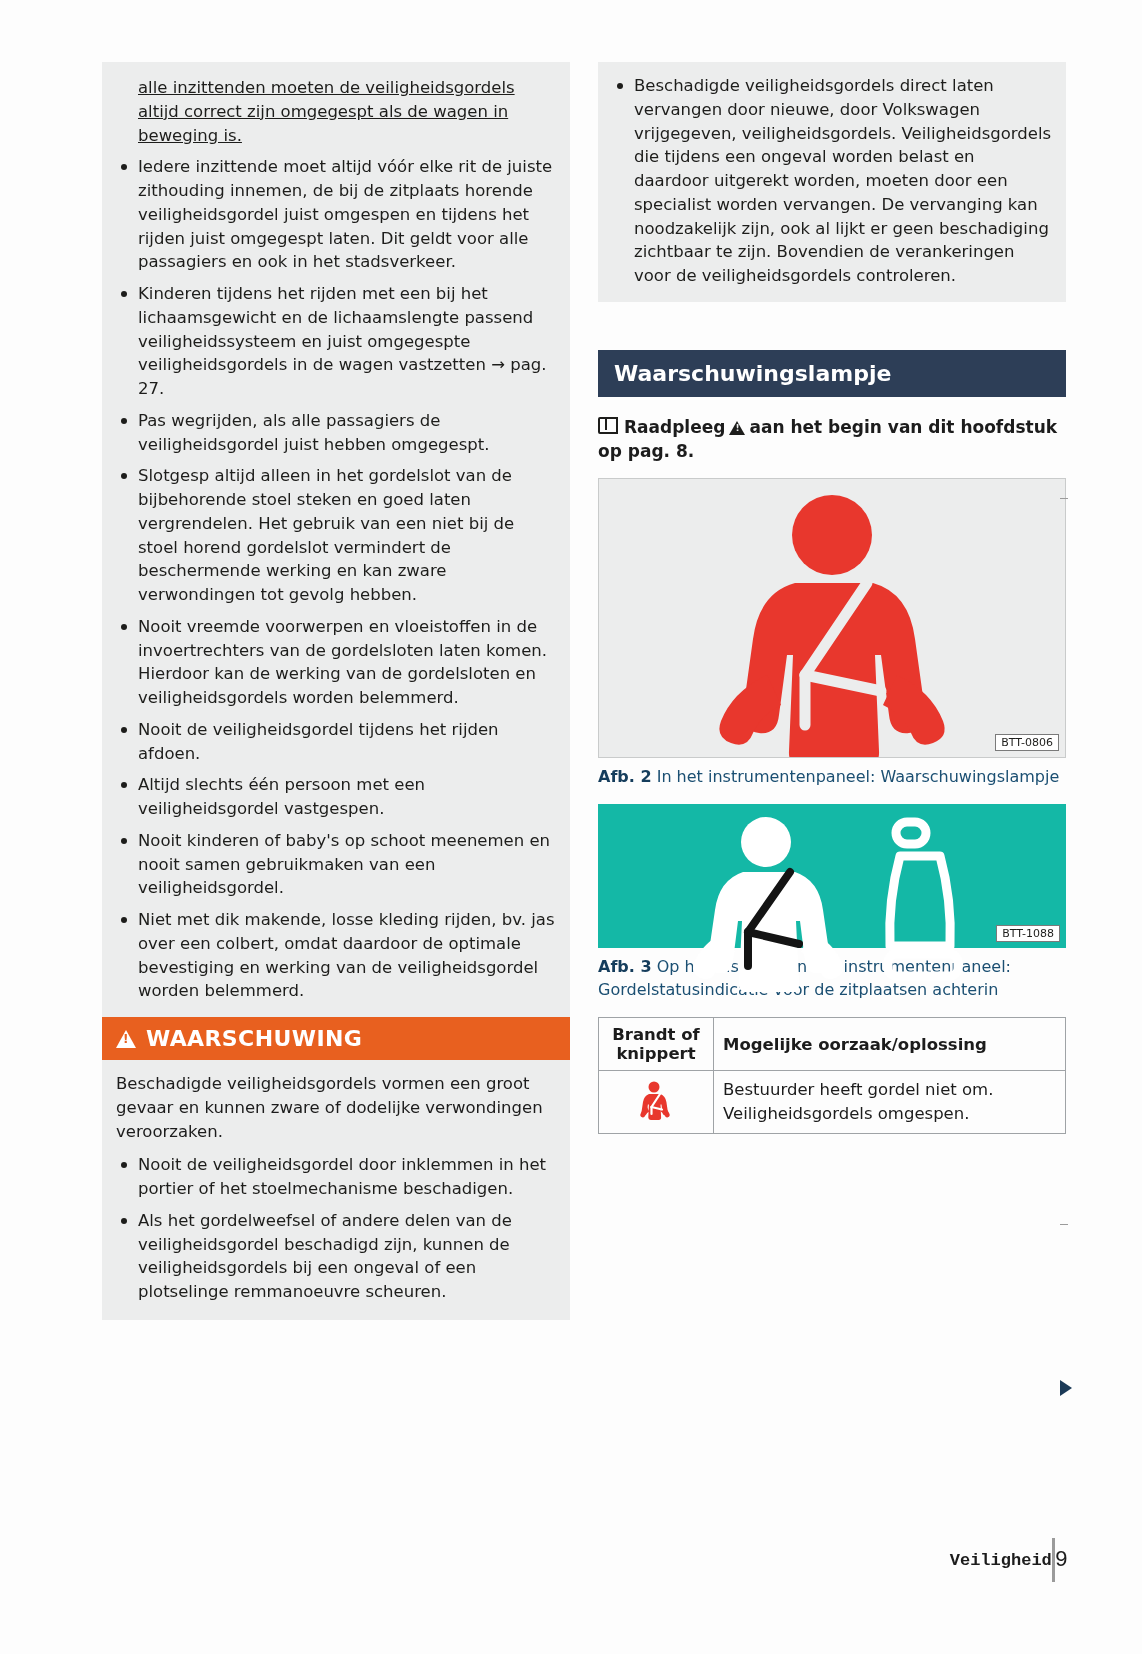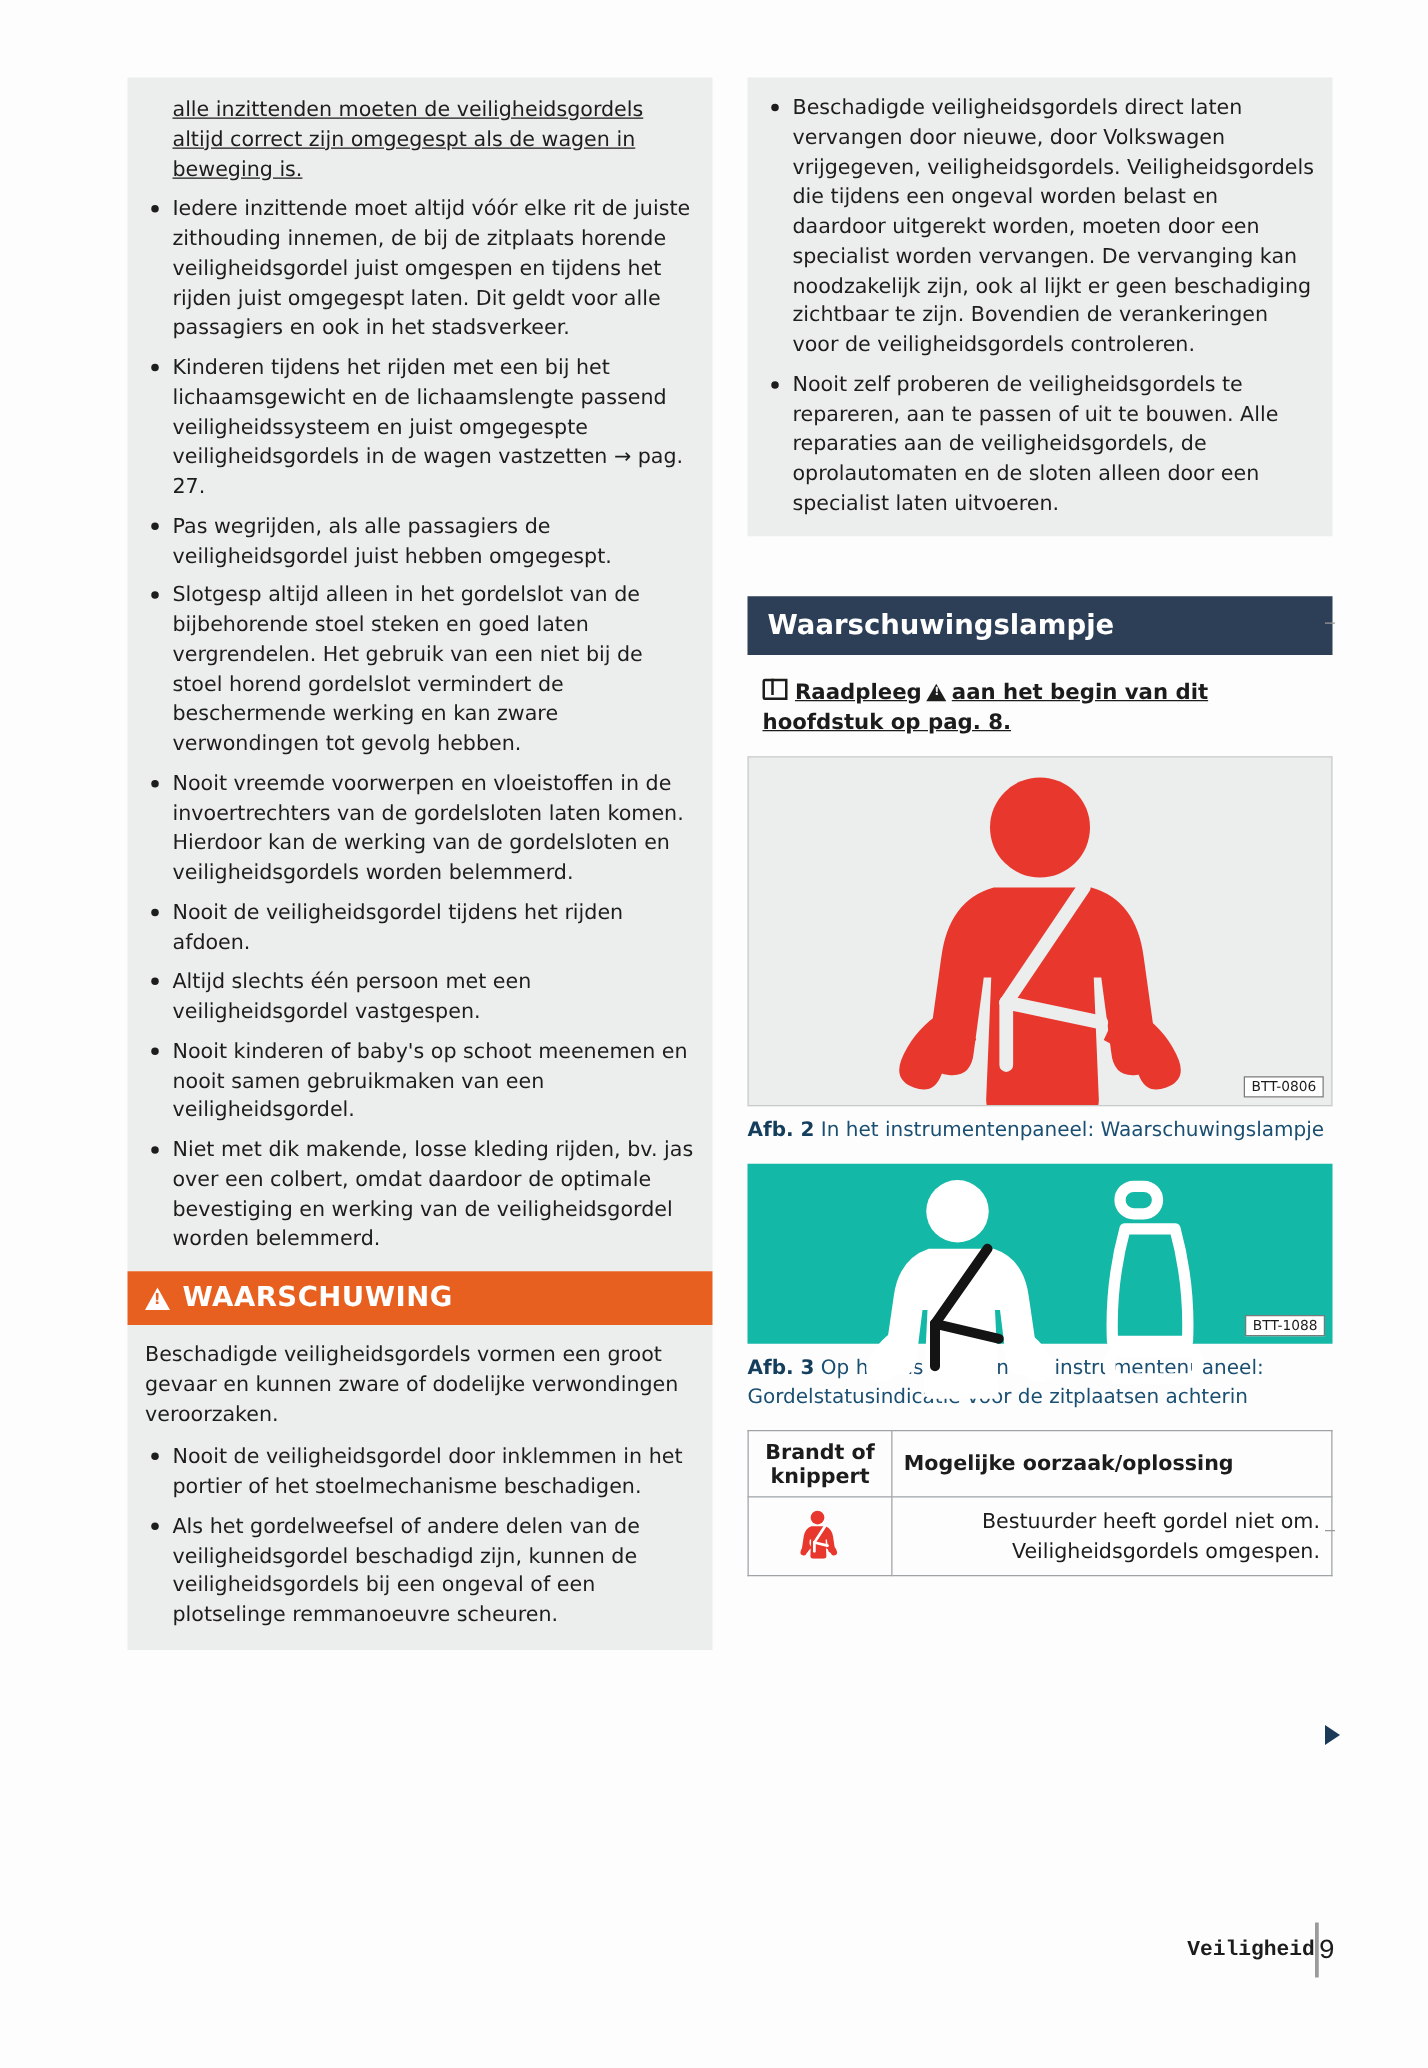--- a/index.html
+++ b/index.html
@@ -120,22 +120,21 @@
     color: #ffffff;
     font-weight: bold;
     font-size: 22px;
     padding: 11px 16px;
     box-sizing: border-box;
   }
   .consult {
     font-size: 17px;
     font-weight: bold;
     line-height: 1.45;
-    margin: 18px 0 14px 12px;
-    text-decoration: underline;
+    margin: 18px 0 14px 0;
   }
   .book-icon {
     display: inline-block;
     width: 16px; height: 13px;
     border: 2px solid #1d1d1b;
     border-radius: 2px 0 0 2px;
     position: relative;
     margin-right: 6px;
     vertical-align: -1px;
   }
@@ -215,21 +214,21 @@
     border: 1px solid #9fa3a6;
     padding: 7px 9px;
     vertical-align: middle;
   }
   table.status-table th {
     font-weight: bold;
     text-align: center;
   }
   th.col-a { width: 96px; }
   td.icon-cell { text-align: center; }
-  td.txt-cell { line-height: 1.45; text-align: right; }
+  td.txt-cell { line-height: 1.45; }
 
   
   .footer {
     position: absolute;
     right: 74px;
     bottom: 72px;
     display: flex;
     align-items: center;
     font-size: 17px;
     font-weight: bold;
@@ -304,21 +303,20 @@
       </ul>
     </div>
 
   </div>
 
   <div class="col-right">
 
     <div class="note-box">
       <ul class="bullets">
         <li>Beschadigde veiligheidsgordels direct laten vervangen door nieuwe, door Volkswagen vrijgegeven, veiligheidsgordels. Veiligheidsgordels die tijdens een ongeval worden belast en daardoor uitgerekt worden, moeten door een specialist worden vervangen. De vervanging kan noodzakelijk zijn, ook al lijkt er geen beschadiging zichtbaar te zijn. Bovendien de verankeringen voor de veiligheidsgordels controleren.</li>
-        <li>Nooit zelf proberen de veiligheidsgordels te repareren, aan te passen of uit te bouwen. Alle reparaties aan de veiligheidsgordels, de oprolautomaten en de sloten alleen door een specialist laten uitvoeren.</li>
       </ul>
     </div>
 
     <div style="height:48px"></div>
 
     <div class="section-head">
       <span>Waarschuwingslampje</span>
     </div>
 
     <div class="consult">

